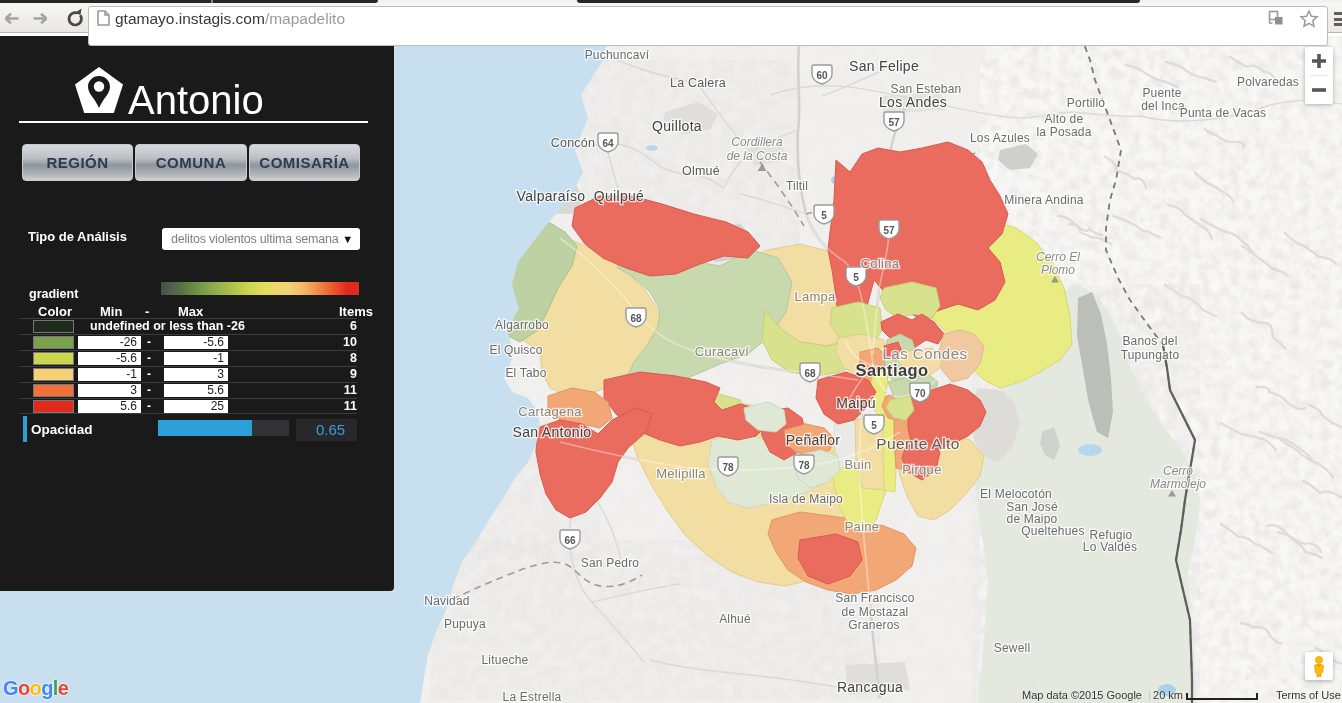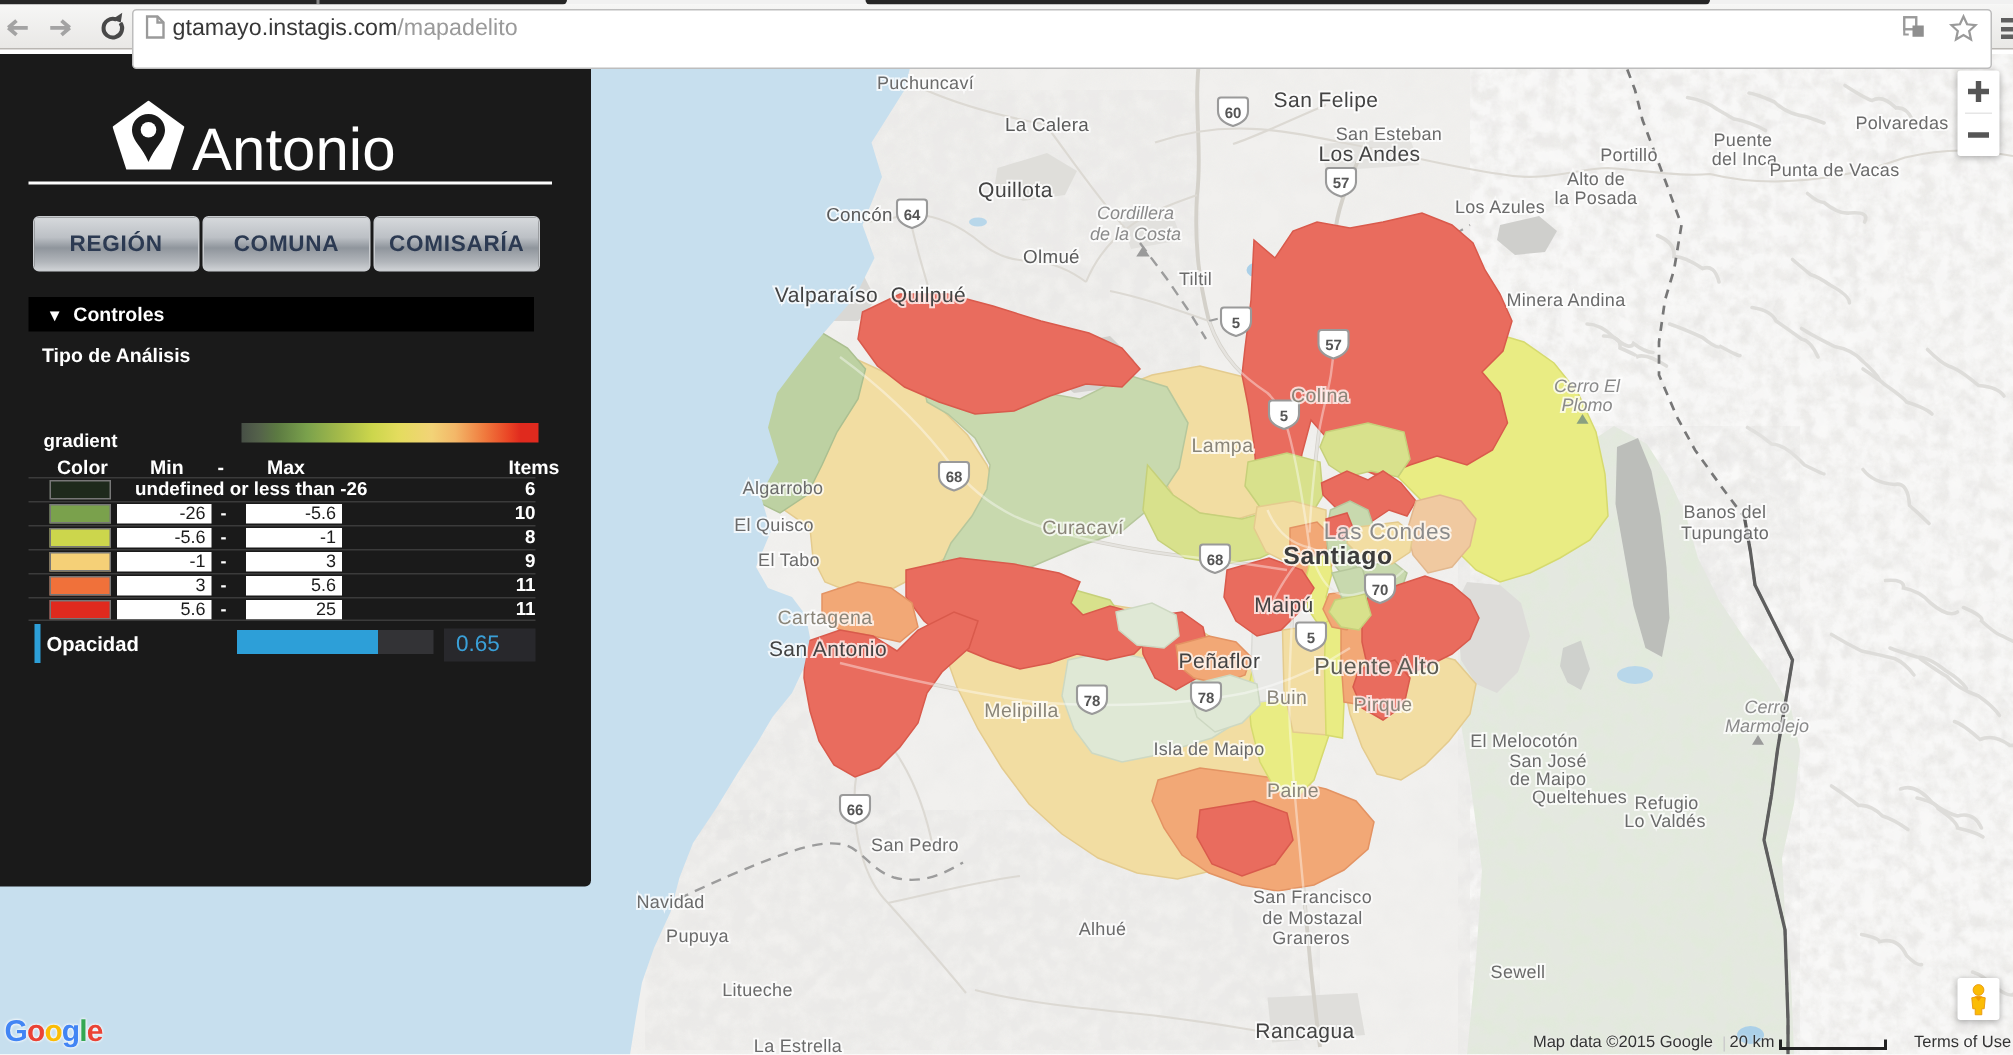--- a/index.html
+++ b/index.html
@@ -36,21 +36,21 @@
   #gradlabel { position:absolute; left:29px; top:251px; font-size:12.5px; font-weight:bold; }
   #gradbar { position:absolute; left:161px; top:246px; width:198px; height:13px;
     background:linear-gradient(90deg,#474f46 0%,#54624a 6%,#5c7a42 12%,#7aa14c 22%,#a4ba4a 33%,#ccd64c 44%,#e4dc5e 53%,#f2d377 64%,#f3b768 72%,#f0793d 82%,#ea4425 90%,#e02a1e 94%,#e02a1e 100%); }
   .th { position:absolute; font-size:13px; font-weight:bold; top:268px; }
   .legrow { position:absolute; left:19px; width:338px; height:14.5px; border-top:1px solid #3b3b3b; }
   .sw { position:absolute; left:14px; top:0.5px; width:41px; height:13px; border:1px solid #777; }
   .inp { position:absolute; top:0.5px; height:13.5px; background:#fff; color:#1c1c1c; font-size:12px;
     text-align:right; padding-right:4px; line-height:13.5px; }
   .dash { position:absolute; left:128px; top:0; color:#fff; font-weight:bold; font-size:12px; line-height:14px; }
   .items { position:absolute; right:0px; top:0; width:30px; text-align:right; color:#fff; font-weight:bold; font-size:12.5px; line-height:14.5px; }
-  #oprow { position:absolute; left:0; top:380px; width:394px; height:28px; }
+  #oprow { position:absolute; left:0; top:380px; width:394px; height:28px;text-align:center; }
   #opbar { position:absolute; left:23px; top:0px; width:4px; height:26px; background:#2d9fd8; }
   #oplabel { position:absolute; left:31px; top:6px; font-size:13.5px; font-weight:bold; }
   #optrack { position:absolute; left:158px; top:4px; width:131px; height:16px; background:#333336; }
   #opfill { position:absolute; left:0; top:0; width:94px; height:16px; background:#2d9fd8; }
   #opval { position:absolute; left:296px; top:3px; width:61px; height:22px; background:#28282c;
     color:#3aa0d8; font-size:15px; line-height:22px; padding-left:8px; }
 
   
   #map { position:absolute; left:0; top:36px; width:1342px; height:667px; }
 
@@ -427,22 +427,22 @@
     <svg style="position:absolute;left:75px;top:31px;" width="48" height="48" viewBox="0 0 48 48">
       <path d="M24,0 L48,17.5 L38.8,46 L9.2,46 L0,17.5 Z" fill="#fff"></path>
       <path d="M24,9 c6.2,0 11,4.8 11,10.7 c0,3.6 -2,7 -4.2,10 c-2.2,3 -4.8,6.5 -6.8,11.3 c-2,-4.8 -4.6,-8.3 -6.8,-11.3 c-2.2,-3 -4.2,-6.4 -4.2,-10 C13,13.8 17.8,9 24,9 Z" fill="#1a1a1a"></path>
       <circle cx="24" cy="19.5" r="5.2" fill="#fff"></circle>
     </svg>
     <div id="logo-text">Antonio</div>
     <div id="logo-hr"></div>
     <div class="btn" style="left:22px; width:111px;">REGIÓN</div>
     <div class="btn" style="left:135px; width:112px;">COMUNA</div>
     <div class="btn" style="left:249px; width:111px;">COMISARÍA</div>
-    <div id="ctrlbar"><span class="tri">▼</span>Controles</div>
     <div id="tipolabel">Tipo de Análisis</div>
+    <div id="dropdown">delitos violentos ultima semana<span class="arr">▼</span></div>
     <div id="gradlabel">gradient</div>
     <div id="gradbar"></div>
     <div class="th" style="left:38px;">Color</div>
     <div class="th" style="left:100px;">Min</div>
     <div class="th" style="left:145px;">-</div>
     <div class="th" style="left:178px;">Max</div>
     <div class="th" style="left:327px;padding-left:12px;">Items</div>
 
     <div class="legrow" style="top:282px;">
       <div class="sw" style="background:#1e2a1c;"></div>

